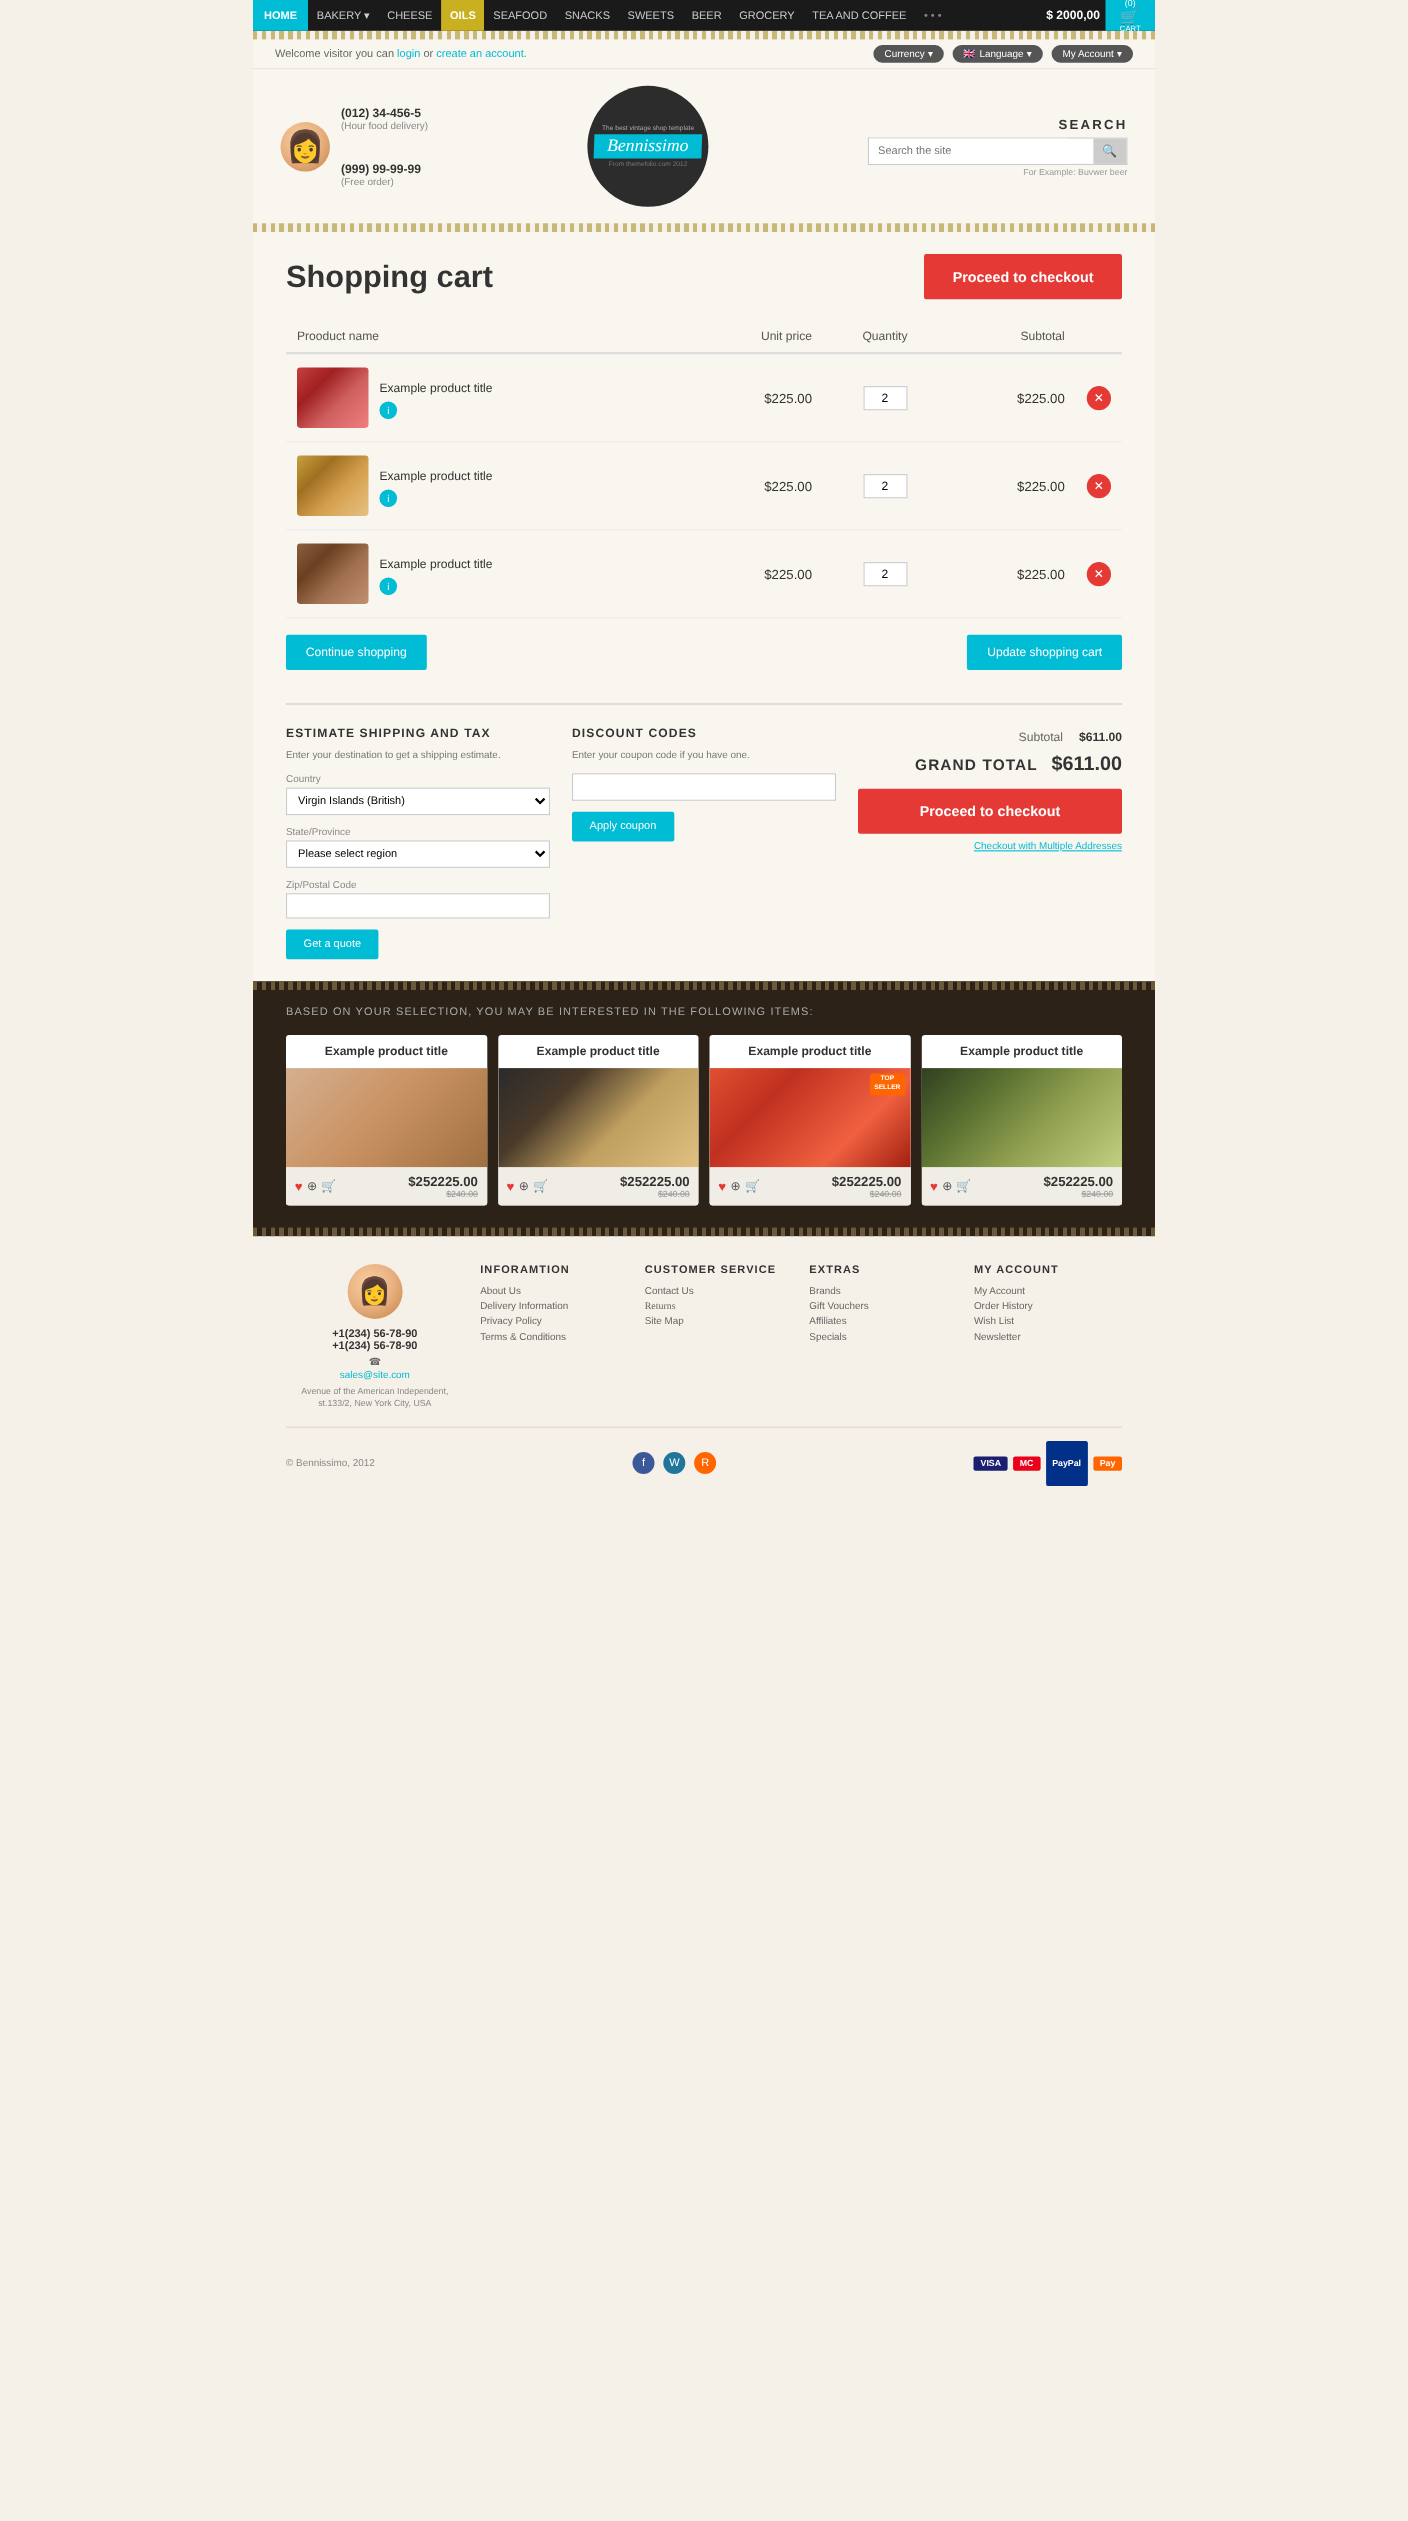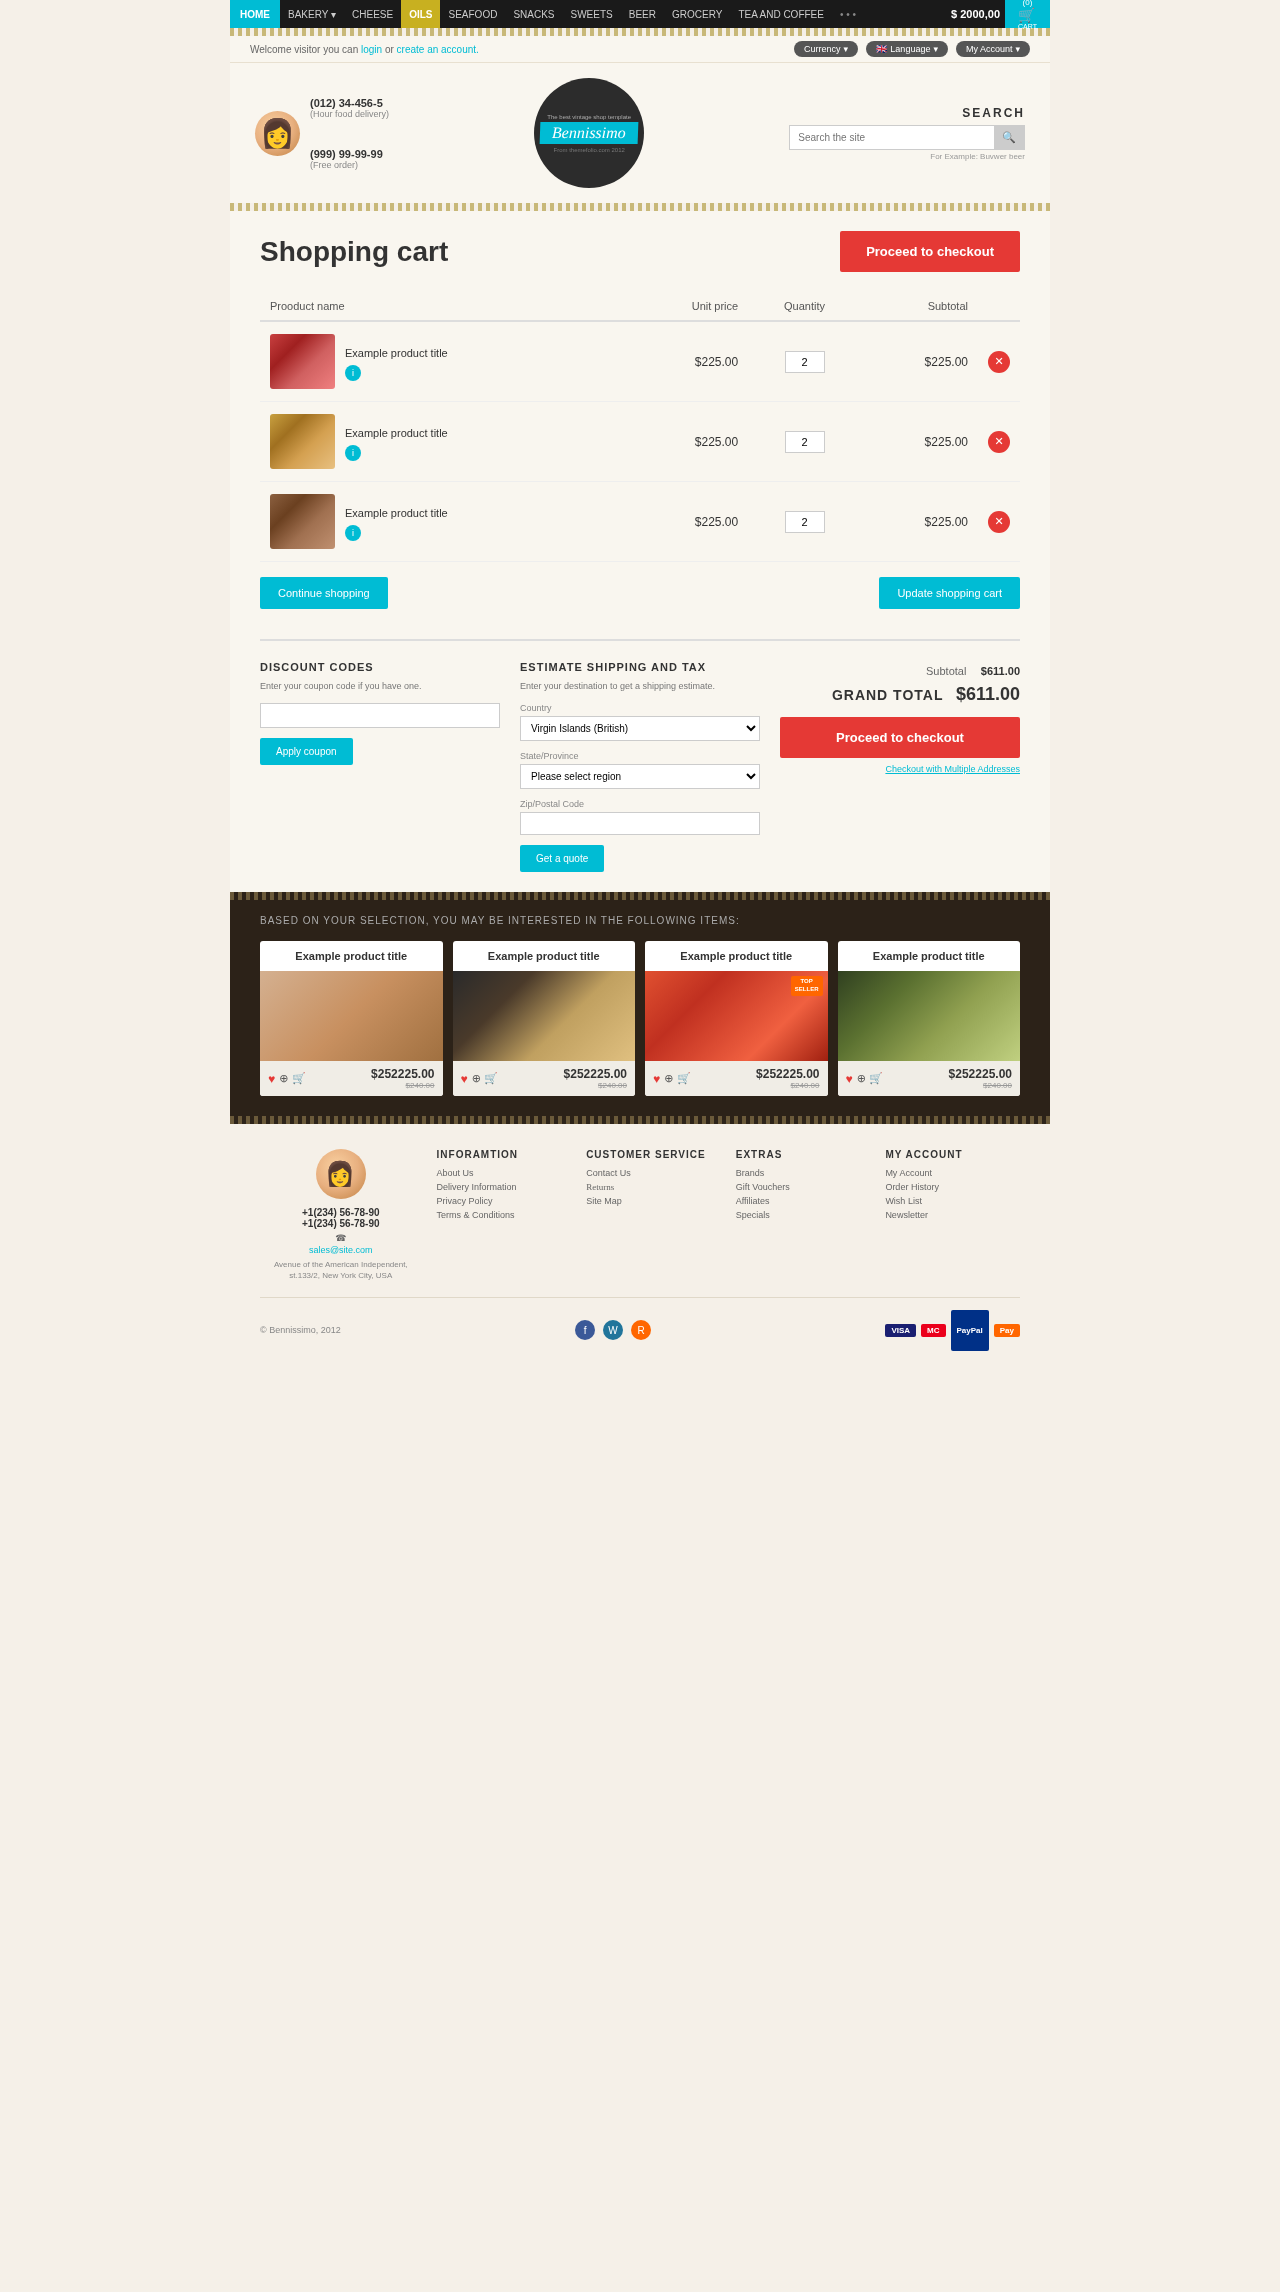--- a/index.html
+++ b/index.html
@@ -172,43 +172,43 @@
   </table>
 
   <div style="display:flex; justify-content:space-between; margin-top:15px;gap:40px;">
     <button style="background:#00bcd4; color:#fff; border:none; padding:10px 18px; font-size:11px; cursor:pointer; border-radius:2px;">Continue shopping</button>
     <button style="background:#00bcd4; color:#fff; border:none; padding:10px 18px; font-size:11px; cursor:pointer; border-radius:2px;">Update shopping cart</button>
   </div>
 
   <div style="display:grid; grid-template-columns:1fr 1fr 1fr; gap:20px; margin-top:30px; padding-top:20px; border-top:2px solid #ddd;">
 
     <div>
-      <div style="font-size:11px; font-weight:bold; letter-spacing:1px; color:#333; margin-bottom:8px;">DISCOUNT CODES</div>
-      <div style="font-size:9px; color:#777; margin-bottom:12px;">Enter your coupon code if you have one.</div>
-      <input type="text" style="width: 100%; border: 1px solid rgb(204, 204, 204); padding: 6px; font-size: 10px; background: rgb(255, 255, 255); margin-bottom: 10px;">
-      <button style="background:#00bcd4; color:#fff; border:none; padding:8px 16px; font-size:10px; cursor:pointer; border-radius:2px;">Apply coupon</button>
-    </div>
-
-    <div>
       <div style="font-size:11px; font-weight:bold; letter-spacing:1px; color:#333; margin-bottom:8px;">ESTIMATE SHIPPING AND TAX</div>
       <div style="font-size:9px; color:#777; margin-bottom:12px;">Enter your destination to get a shipping estimate.</div>
       <div style="font-size:9px; color:#888; margin-bottom:3px;">Country</div>
       <select style="width:100%; border:1px solid #ccc; padding:5px 6px; font-size:10px; background:#fff; margin-bottom:10px;">
         <option>Virgin Islands (British)</option>
       </select>
       <div style="font-size:9px; color:#888; margin-bottom:3px;">State/Province</div>
       <select style="width:100%; border:1px solid #ccc; padding:5px 6px; font-size:10px; background:#fff; margin-bottom:10px;">
         <option>Please select region</option>
         <option>Goa</option>
       </select>
       <div style="font-size:9px; color:#888; margin-bottom:3px;">Zip/Postal Code</div>
       <input type="text" style="width: 100%; border: 1px solid rgb(204, 204, 204); padding: 5px 6px; font-size: 10px; background: rgb(255, 255, 255); margin-bottom: 10px;">
       <button style="background:#00bcd4; color:#fff; border:none; padding:8px 16px; font-size:10px; cursor:pointer; border-radius:2px;">Get a quote</button>
     </div>
 
+    <div>
+      <div style="font-size:11px; font-weight:bold; letter-spacing:1px; color:#333; margin-bottom:8px;">DISCOUNT CODES</div>
+      <div style="font-size:9px; color:#777; margin-bottom:12px;">Enter your coupon code if you have one.</div>
+      <input type="text" style="width: 100%; border: 1px solid rgb(204, 204, 204); padding: 6px; font-size: 10px; background: rgb(255, 255, 255); margin-bottom: 10px;">
+      <button style="background:#00bcd4; color:#fff; border:none; padding:8px 16px; font-size:10px; cursor:pointer; border-radius:2px;">Apply coupon</button>
+    </div>
+
     <div style="text-align:right;">
       <div style="margin-bottom:5px;">
         <span style="font-size:11px; color:#666;">Subtotal</span>
         <span style="font-size:11px; color:#333; font-weight:bold; margin-left:10px;">$611.00</span>
       </div>
       <div style="margin-bottom:12px;">
         <span style="font-size:14px; font-weight:bold; color:#333; letter-spacing:1px;">GRAND TOTAL</span>
         <span style="font-size:18px; font-weight:bold; color:#333; margin-left:8px;">$611.00</span>
       </div>
       <button style="background:#e53935; color:#fff; border:none; padding:13px 20px; font-size:13px; cursor:pointer; border-radius:2px; width:100%; font-weight:bold;">Proceed to checkout</button>

